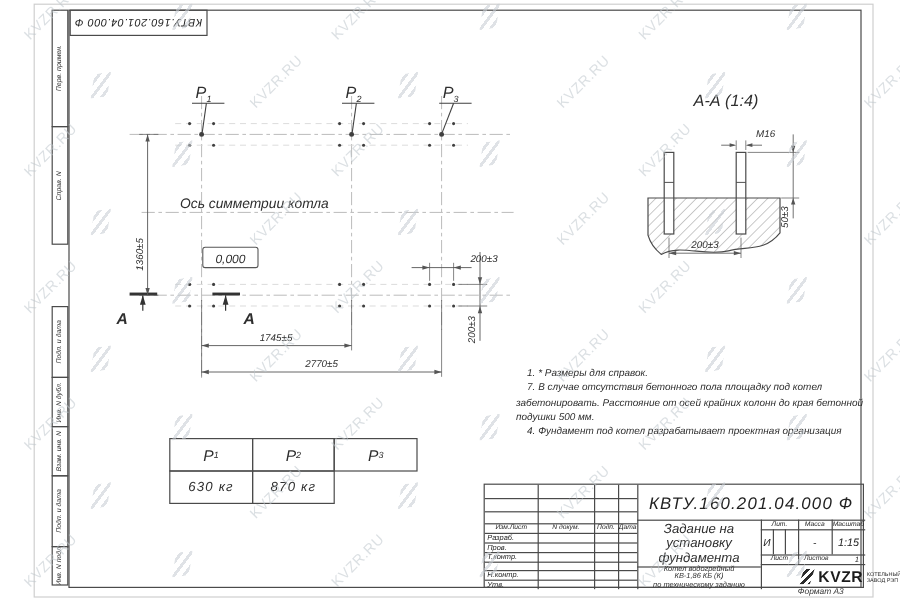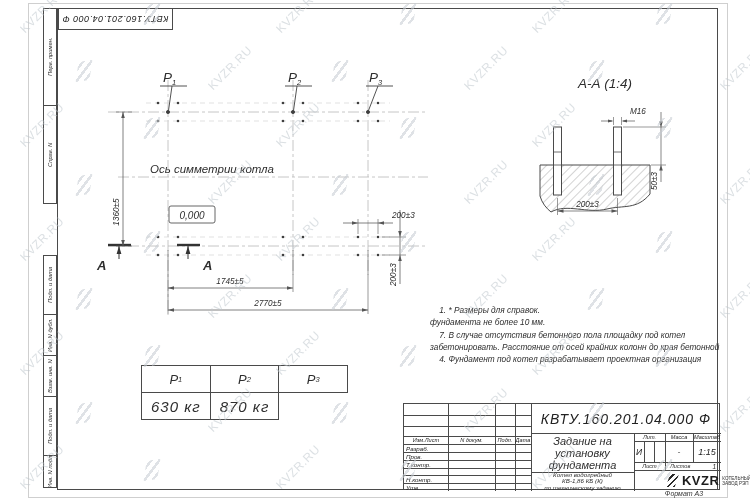--- a/index.html
+++ b/index.html
@@ -22,21 +22,21 @@
   
   .notes{left:430px;top:304px;width:300px;}
   .notes div{white-space:pre;font-size:8.3px;font-style:italic;line-height:12.3px;color:#2e2e2e;}
   
   .ltable{left:142px;top:366px;width:206px;height:54px;display:grid;
           grid-template-columns:1fr 1fr 1fr;grid-template-rows:27px 27px;}
   .ltable .c{border:1px solid #4a4a4a;display:flex;align-items:center;justify-content:center;
              font-style:italic;box-sizing:border-box;margin-left:-1px;margin-top:-1px;}
   .ltable .hd{font-size:13px;}
   .ltable .hd sub{font-size:7.5px;}
-  .ltable .vl{font-size:15px;letter-spacing:1px;}
+  .ltable .vl{font-size:11px;letter-spacing:1px;}
   
   .tblock{left:403px;top:403px;width:317px;height:87px;border:1.5px solid #4a4a4a;box-sizing:border-box;}
   .tblock .v,.tblock .h{position:absolute;background:#4a4a4a;}
   .tblock .v{width:1px;} .tblock .h{height:1px;}
   .tb-t{position:absolute;display:flex;align-items:center;justify-content:center;
         font-style:italic;color:#222;overflow:hidden;white-space:nowrap;}
   .logo-icon{width:13px;height:13px;flex:0 0 auto;
      background:repeating-linear-gradient(135deg,#2a2a2a 0 2px,transparent 2px 4.6px);
      clip-path:polygon(32% 0,100% 0,68% 100%,0 100%);}
   .fmt{left:648px;top:490px;width:72px;text-align:center;font-size:7px;font-style:italic;color:#333;}
@@ -225,23 +225,23 @@
       <polygon points="52.5,149 58.5,147.2 58.5,150.8"></polygon>
         <polygon points="112.5,149 106.5,147.2 106.5,150.8"></polygon>
     </g>
     <text x="125" y="52" class="t8">М16</text>
     <text transform="translate(152 128) rotate(-90)" class="t8">50±3</text>
     <text x="82.5" y="145" class="t8" text-anchor="middle">200±3</text>
   </svg>
 
   <div class="abs notes">
     <div>    1. * Размеры для справок.</div>
-    <div>фундамента не более 10 мм.</div>
     <div>    7. В случае отсутствия бетонного пола площадку под котел</div>
     <div>забетонировать. Расстояние от осей крайних колонн до края бетонной</div>
+    <div>подушки 500 мм.</div>
     <div>    4. Фундамент под котел разрабатывает проектная организация</div>
   </div>
 
   <div class="abs ltable">
     <div class="c hd">
         <span>P</span>
         <sub>1</sub>
       </div>
     <div class="c hd">
         <span>P</span>

